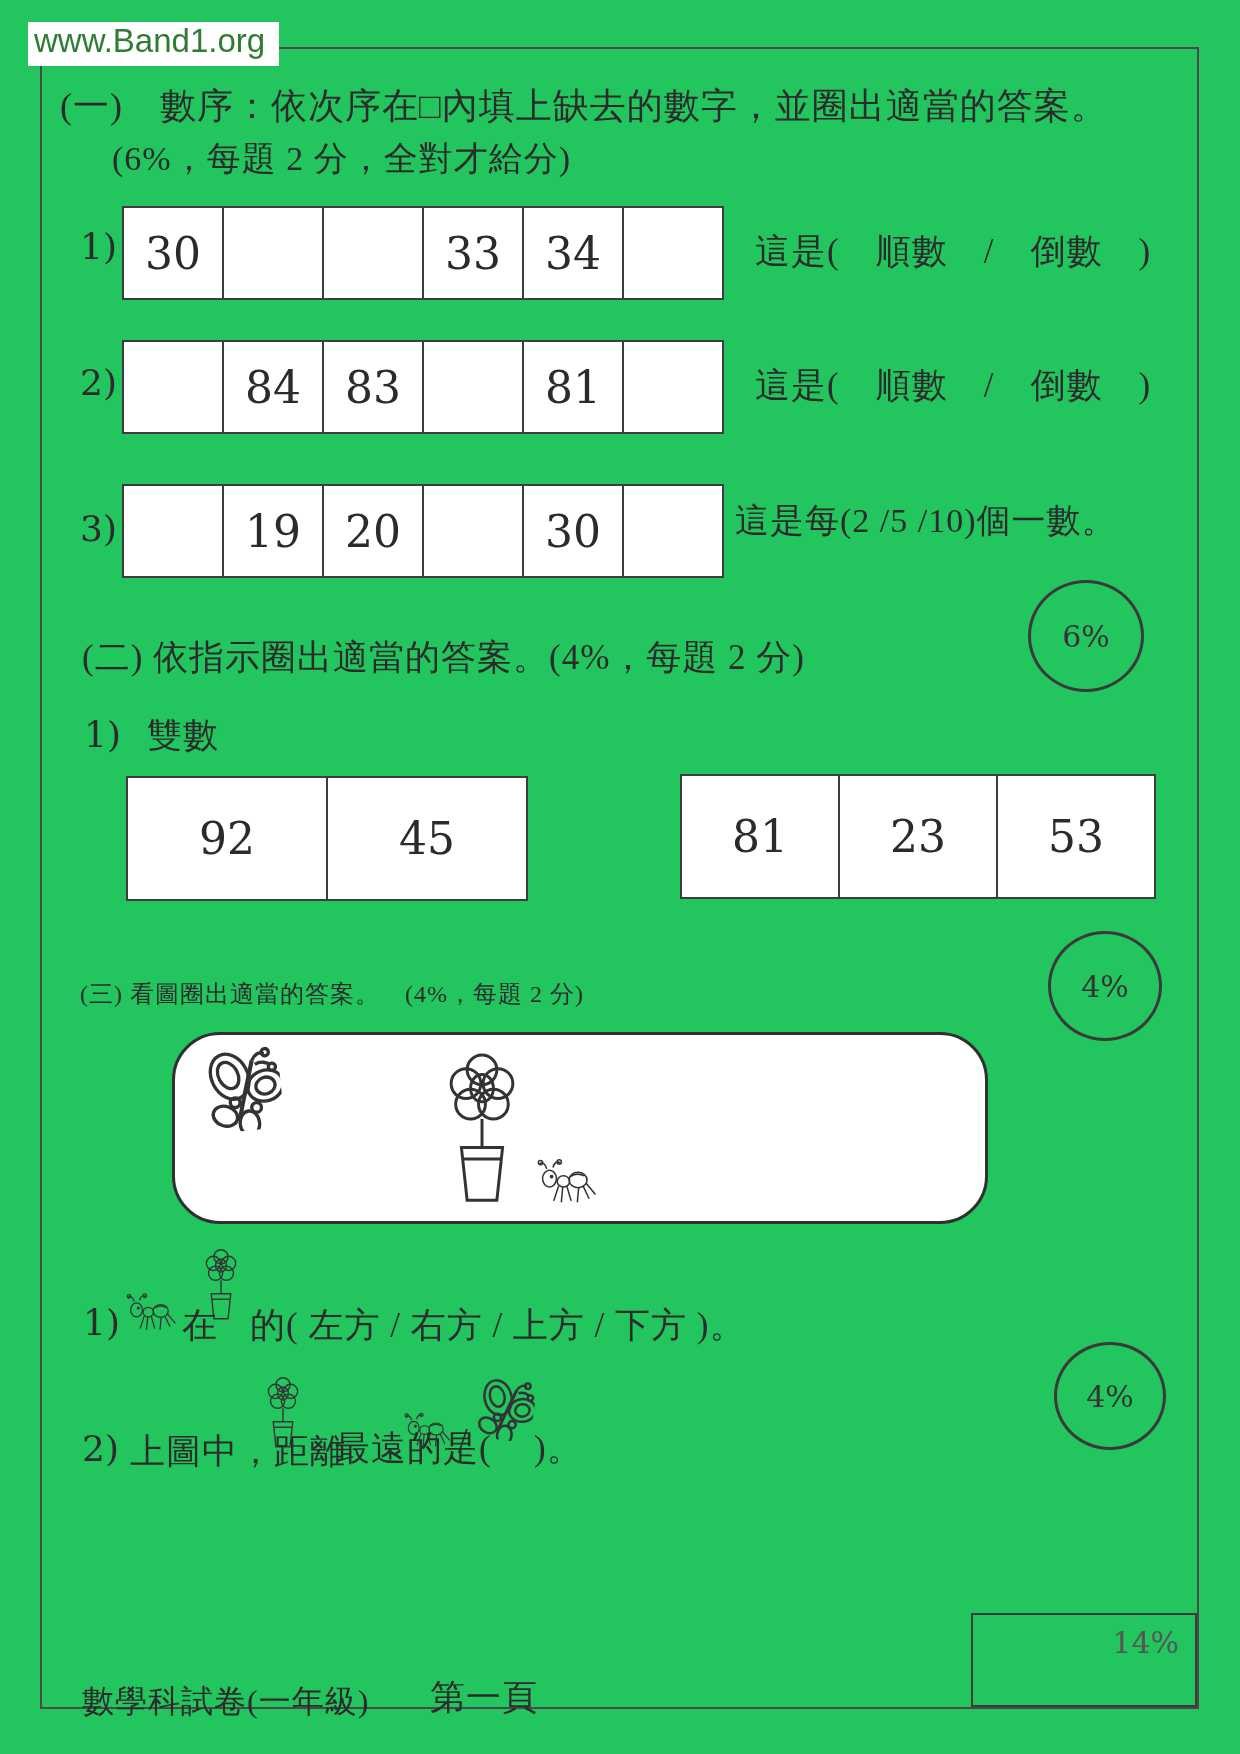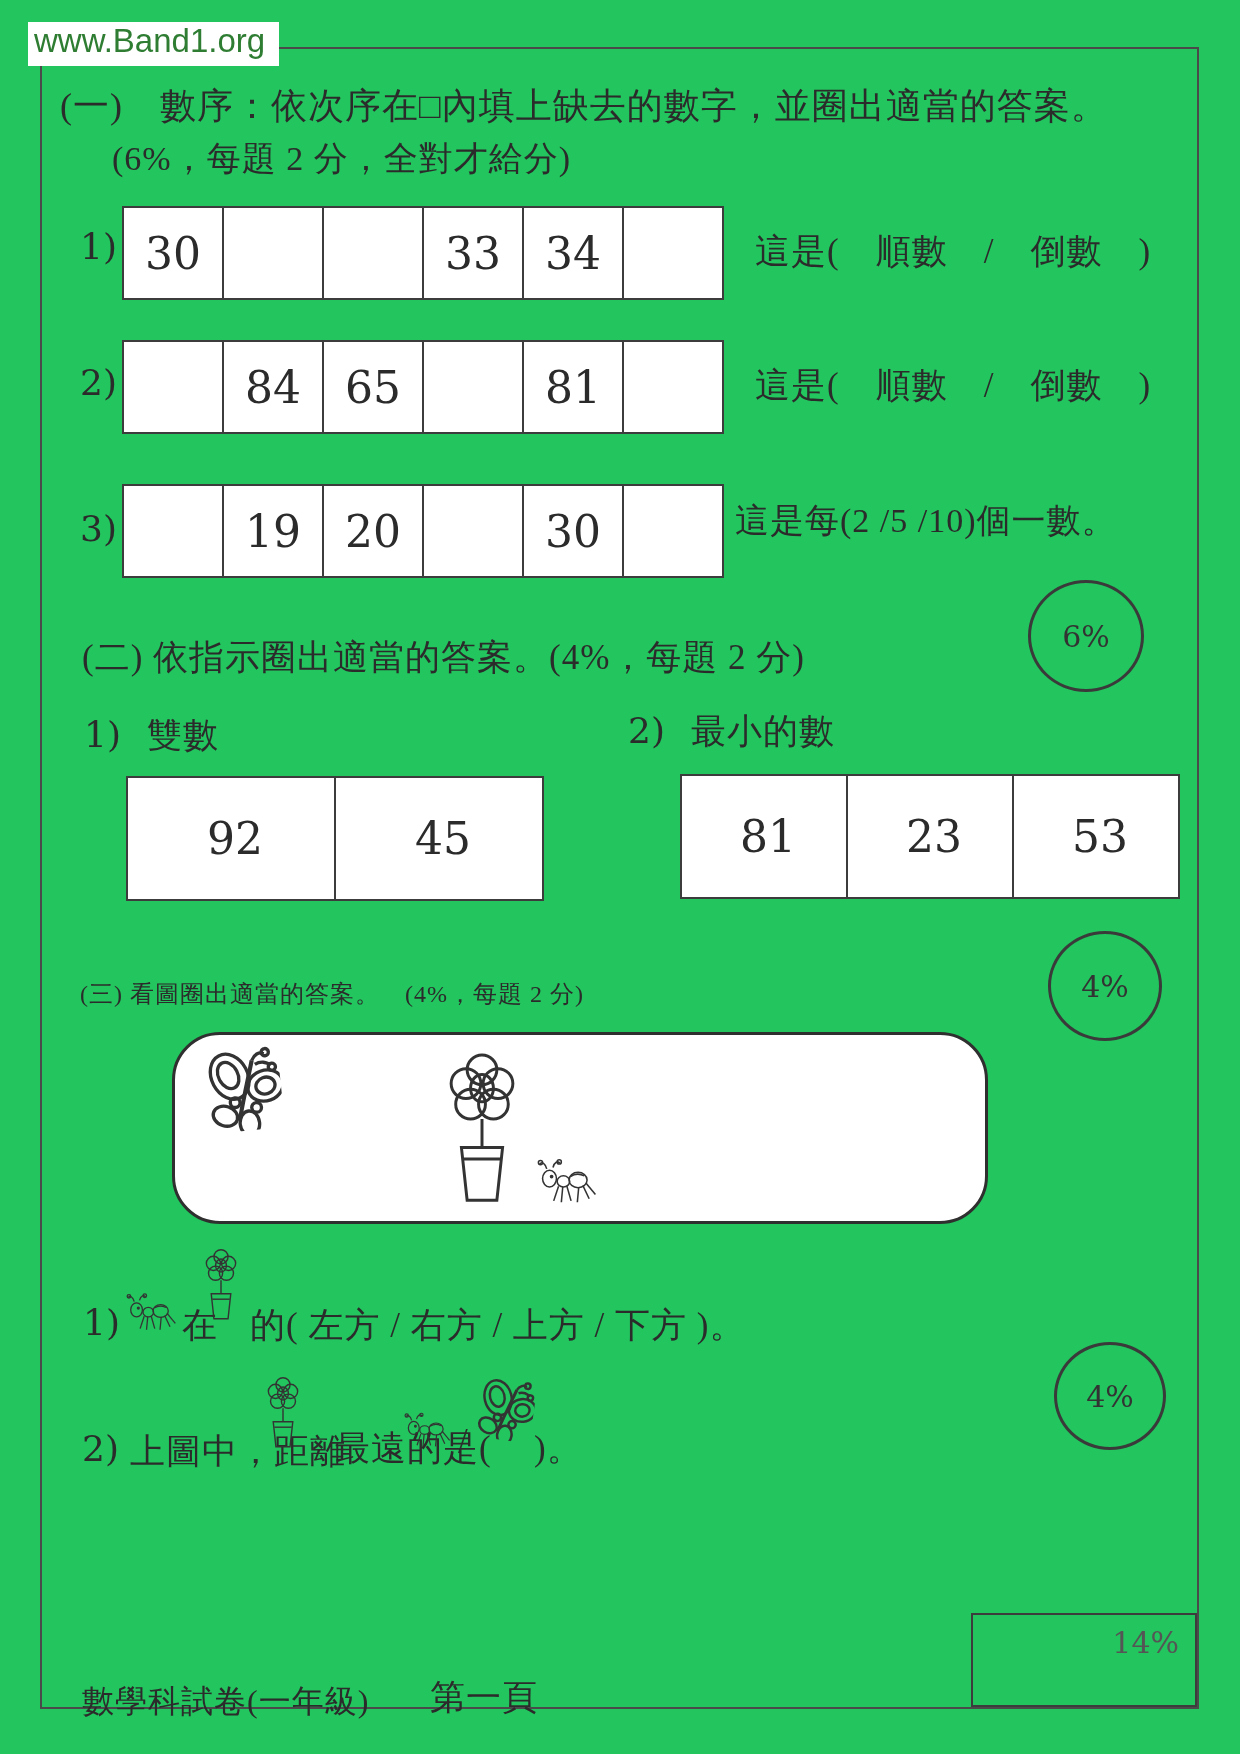--- a/index.html
+++ b/index.html
@@ -13,21 +13,21 @@
   .h2{font-size:34px;letter-spacing:1px;white-space:nowrap;}
   .qnum{font-family:"DejaVu Serif",serif;font-size:36px;}
   .numtable{display:flex;border:2px solid #3c3c3c;background:#fff;}
   .numtable .cell{width:98px;height:90px;border-right:2px solid #3c3c3c;display:flex;
                   align-items:center;justify-content:center;
                   font-family:"DejaVu Serif",serif;font-size:44px;}
   .numtable .cell:last-child{border-right:none;}
   .bigtable{display:flex;border:2px solid #3c3c3c;background:#fff;}
   .bigtable .cell{height:121px;border-right:2px solid #3c3c3c;display:flex;
                   align-items:center;justify-content:center;
-                  font-family:"DejaVu Serif",serif;font-size:44px;padding-left:8px;}
+                  font-family:"DejaVu Serif",serif;font-size:44px;}
   .bigtable .cell:last-child{border-right:none;}
   .suffix{font-size:35px;letter-spacing:1px;white-space:nowrap;}
   .badge-circle{border:3px solid #3a3a3a;border-radius:50%;display:flex;align-items:center;
                 justify-content:center;font-family:"DejaVu Serif",serif;font-size:30px;color:#333;}
   .picture-box{border:3px solid #2f2f2f;border-radius:48px;background:#fff;}
   .cjk-line{font-size:35px;letter-spacing:1px;white-space:nowrap;}
   .total-box{border:2px solid #3c3c3c;display:flex;justify-content:flex-end;align-items:flex-start;
              padding:10px 16px 0 0;box-sizing:border-box;
              font-family:"DejaVu Serif",serif;font-size:30px;color:#555;}
   .footer-text{font-size:32px;letter-spacing:1px;white-space:nowrap;margin-top:32px;}
@@ -101,21 +101,21 @@
     <div class="cell">33</div>
     <div class="cell">34</div>
     <div class="cell"></div>
   </div>
   <div class="abs suffix" style="left:755px;top:228px;">這是(　順數　/　倒數　)</div>
 
   <div class="abs qnum" style="left:80px;top:362px;">2)</div>
   <div class="abs numtable" style="left:122px;top:340px;">
     <div class="cell"></div>
     <div class="cell">84</div>
-    <div class="cell">65</div>
+    <div class="cell">83</div>
     <div class="cell"></div>
     <div class="cell">81</div>
     <div class="cell"></div>
   </div>
   <div class="abs suffix" style="left:755px;top:362px;">這是(　順數　/　倒數　)</div>
 
   <div class="abs qnum" style="left:80px;top:508px;">3)</div>
   <div class="abs numtable" style="left:122px;top:484px;">
     <div class="cell"></div>
     <div class="cell">19</div>
@@ -126,24 +126,20 @@
   </div>
   <div class="abs suffix" style="left:735px;top:498px;font-size:34px;">這是每(2 /5 /10)個一數。</div>
 
   <div class="abs badge-circle" style="left:1028px;top:580px;width:110px;height:106px;">6%</div>
 
   <div class="abs h1" style="left:82px;top:634px;font-size:35px;">(二) 依指示圈出適當的答案。(4%，每題 2 分)</div>
 
   <div class="abs" style="left:84px;top:712px;">
     <span class="qnum">1)</span>
     <span class="cjk-line" style="margin-left:22px;">雙數</span>
-  </div>
-  <div class="abs" style="left:628px;top:708px;">
-    <span class="qnum">2)</span>
-    <span class="cjk-line" style="margin-left:22px;">最小的數</span>
   </div>
 
   <div class="abs bigtable" style="left:126px;top:776px;">
     <div class="cell" style="width:198px;">92</div>
     <div class="cell" style="width:198px;">45</div>
   </div>
   <div class="abs bigtable" style="left:680px;top:774px;">
     <div class="cell" style="width:156px;">81</div>
     <div class="cell" style="width:156px;">23</div>
     <div class="cell" style="width:156px;">53</div>

